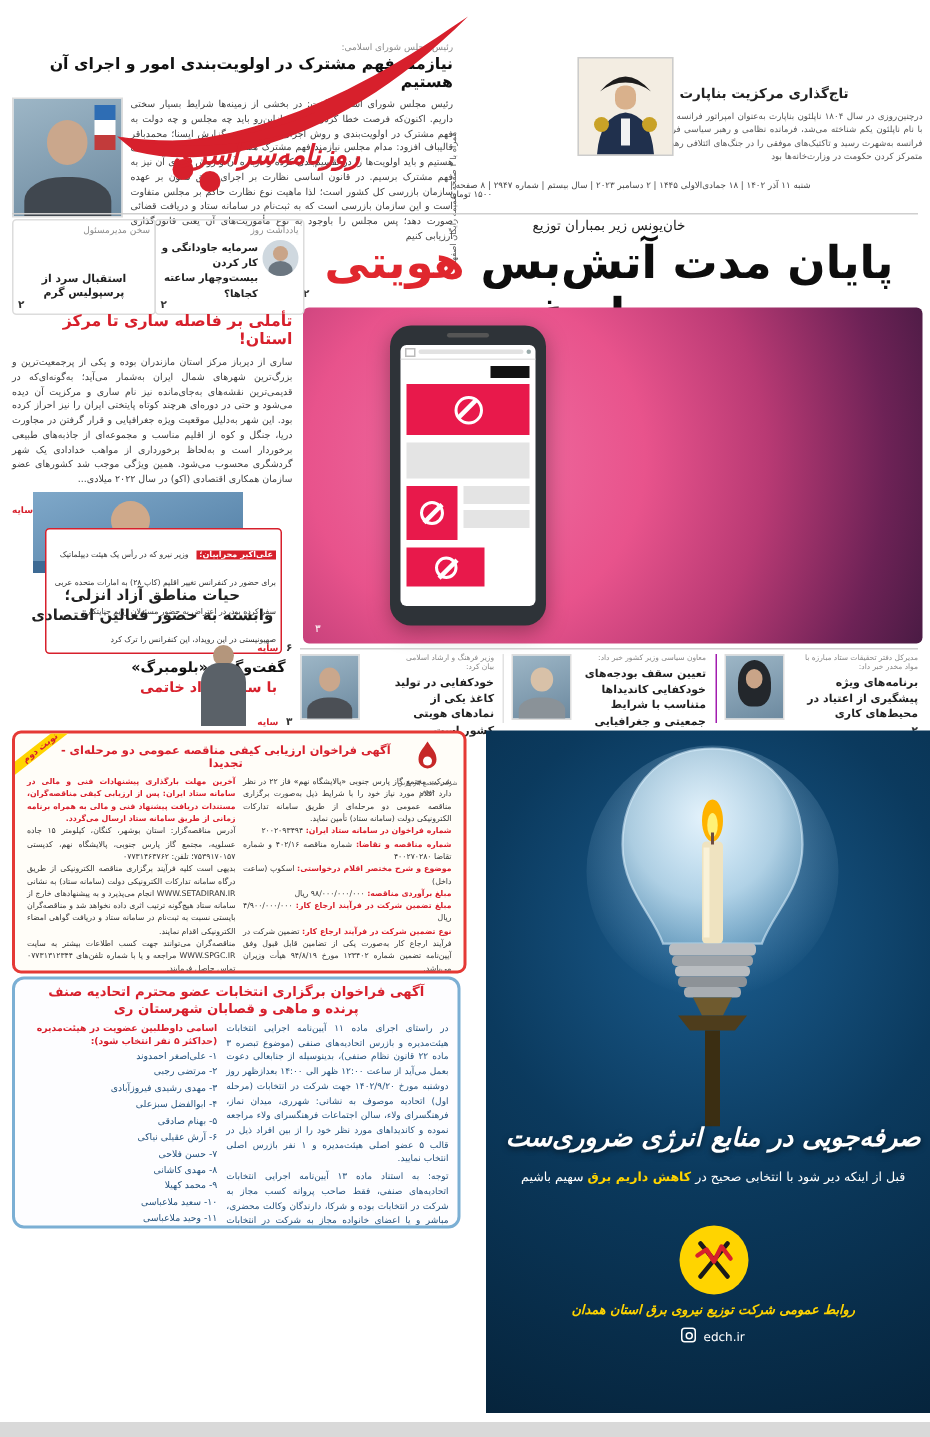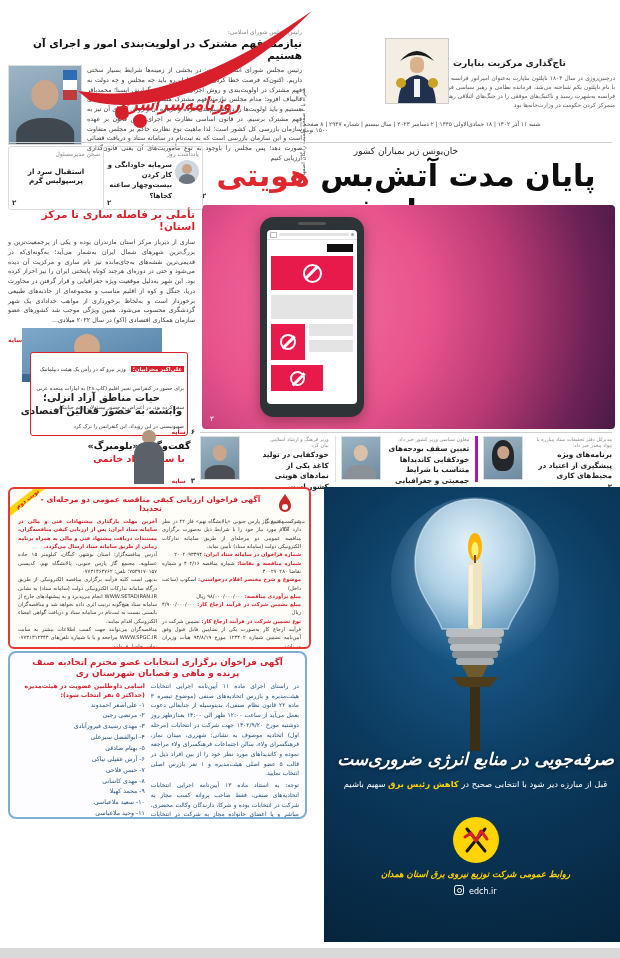--- a/index.html
+++ b/index.html
@@ -73,21 +73,21 @@
         <rect x="28" y="40" width="6" height="18" fill="#f2f2f2"></rect>
       </svg>
     </div>
     <div style="margin-left:68px;text-align:left;font-size:9px;font-weight:bold;color:#222;padding-top:24px;">تاج‌گذاری مرکزیت بناپارت</div>
     <div class="jtext" style="margin-top:6px;width:230px;font-size:5.8px;color:#555;">درچنین‌روزی در سال ۱۸۰۴ ناپلئون بناپارت به‌عنوان امپراتور فرانسه تاج‌گذاری کرد. او که بعدها با نام ناپلئون یکم شناخته می‌شد، فرمانده نظامی و رهبر سیاسی فرانسوی بود که طی انقلاب فرانسه به‌شهرت رسید و تاکتیک‌های موفقی را در جنگ‌های ائتلافی رهبری کرد؛ ازجمله اقداماتش متمرکز کردن حکومت در وزارت‌خانه‌ها بود</div>
   </div>
 
   <div class="hr" style="left:8px;right:8px;top:142px;height:1px;"></div>
 
   <div class="abs" style="left:200px;right:8px;top:146px;text-align:center;">
-    <div style="font-size:9px;color:#222;">خان‌یونس زیر بمباران کشور</div>
+    <div style="font-size:9px;color:#222;">خان‌یونس زیر بمباران توزیع</div>
     <div style="font-size:30px;font-weight:bold;color:#0d0d0d;letter-spacing:-0.5px;margin-top:2px;">
       <span>پایان مدت آتش‌بس</span>
       <span style="color:#e0272e;">هویتی</span>
       <span>در نوار غزه</span>
     </div>
   </div>
   <div class="abs pagemark" style="left:202px;top:192px;">۲</div>
 
   <div class="abs" style="left:202px;top:205px;width:413px;height:224px;border-radius:4px;
        background:radial-gradient(circle at 28% 45%, #f06fa2 0%, #e8538c 35%, #b93a74 60%, #6d2256 85%, #4a1b44 100%);">
@@ -130,21 +130,21 @@
         <div style="position:absolute;left:7px;top:4px;width:10px;height:10px;border-radius:50%;background:#c9a488;"></div>
         <div style="position:absolute;left:4px;top:14px;width:16px;height:12px;border-radius:50% 50% 0 0;background:#6b7680;"></div>
       </div>
       <div style="font-size:6.8px;font-weight:bold;color:#222;line-height:1.5;">سرمایه جاودانگی و کار کردن بیست‌وچهار ساعته کجاها؟</div>
     </div>
     <div class="pagemark" style="position:absolute;left:3px;bottom:2px;">۲</div>
   </div>
 
   <div class="abs" style="left:8px;top:146px;width:88px;height:56px;border:1px solid #dcdcdc;border-radius:3px;padding:3px;">
     <div class="kicker">سخن مدیرمسئول</div>
-    <div style="font-size:7.2px;font-weight:bold;color:#222;text-align:center;margin-top:10px;">استقبال سرد از پرسپولیس گرم</div>
+    <div style="font-size:7.2px;font-weight:bold;color:#222;text-align:center;margin-top:24px;">استقبال سرد از پرسپولیس گرم</div>
     <div class="pagemark" style="position:absolute;left:3px;bottom:2px;">۲</div>
   </div>
 
   <div class="abs" style="left:8px;top:208px;width:187px;">
     <div style="color:#d7202c;font-size:10.5px;font-weight:bold;">تأملی بر فاصله ساری تا مرکز استان!</div>
     <div class="jtext" style="margin-top:5px;">ساری از دیرباز مرکز استان مازندران بوده و یکی از پرجمعیت‌ترین و بزرگ‌ترین شهرهای شمال ایران به‌شمار می‌آید؛ به‌گونه‌ای‌که در قدیمی‌ترین نقشه‌های به‌جای‌مانده نیز نام ساری و مرکزیت آن دیده می‌شود و حتی در دوره‌ای هرچند کوتاه پایتختی ایران را نیز احراز کرده بود. این شهر به‌دلیل موقعیت ویژه جغرافیایی و قرار گرفتن در مجاورت دریا، جنگل و کوه از اقلیم مناسب و مجموعه‌ای از جاذبه‌های طبیعی برخوردار است و به‌لحاظ برخورداری از مواهب خدادادی یک شهر گردشگری محسوب می‌شود. همین ویژگی موجب شد کشورهای عضو سازمان همکاری اقتصادی (اکو) در سال ۲۰۲۲ میلادی...</div>
     <div style="margin-top:2px;text-align:left;">
       <span class="pagemark">۸</span>
       <span class="brandmini">سایه</span>
     </div>
@@ -180,21 +180,21 @@
       <div style="text-align:right;margin-top:4px;">
         <span class="pagemark">۳</span>
         <span class="brandmini">سایه</span>
       </div>
     </div>
   </div>
 
   <div class="hr" style="left:200px;right:8px;top:432px;height:1px;"></div>
   <div class="abs" style="left:200px;right:8px;top:436px;height:46px;display:flex;flex-direction:row;gap:6px;">
 
-    <div style="flex:1;display:flex;gap:4px;border-left:3px solid #a21caf;padding-left:5px;">
+    <div style="flex:1;display:flex;gap:4px;border-left:1px solid #a21caf;padding-left:5px;">
       <div style="flex:1;">
         <div class="kicker" style="font-size:5px;">مدیرکل دفتر تحقیقات ستاد مبارزه با مواد مخدر خبر داد:</div>
         <div style="font-size:7.3px;font-weight:bold;color:#222;line-height:1.45;margin-top:2px;">برنامه‌های ویژه پیشگیری از اعتیاد در محیط‌های کاری</div>
         <div class="pagemark" style="margin-top:1px;">۲</div>
       </div>
       <div class="photo hijab" style="width:38px;height:42px;flex:none;border:1px solid #ddd;">
           <div class="head"></div>
         </div>
     </div>
 
@@ -314,21 +314,21 @@
       <rect x="60" y="153" width="50" height="7" rx="3" fill="#b9bdc1"></rect>
       <rect x="62" y="160" width="46" height="7" rx="3" fill="#8d9297"></rect>
       <rect x="66" y="167" width="38" height="7" rx="3" fill="#a8adb2"></rect>
       <path d="M72 174 L98 174 L92 186 L78 186 Z" fill="#6f5a2e"></path>
       <path d="M62 186 L108 186 L100 196 L70 196 Z" fill="#4e3d1c"></path>
       <rect x="80" y="196" width="10" height="64" fill="#3b2e12"></rect>
     </svg>
 
     <div class="abs" style="left:0;right:0;top:262px;text-align:center;color:#fff;font-size:17px;font-weight:bold;font-style:italic;text-shadow:0 1px 4px rgba(0,0,0,.6);">صرفه‌جویی در منابع انرژی ضروری‌ست</div>
     <div class="abs" style="left:0;right:0;top:292px;text-align:center;font-size:8.4px;color:#fff;">
-      <span>قبل از مبارزه دیر شود با انتخابی صحیح در </span><span style="color:#ffd400;font-weight:bold;">کاهش رئیس برق</span><span> سهیم باشیم</span>
+      <span>قبل از اینکه دیر شود با انتخابی صحیح در </span><span style="color:#ffd400;font-weight:bold;">کاهش داریم برق</span><span> سهیم باشیم</span>
     </div>
 
     <div class="abs" style="left:50%;transform:translateX(-50%);top:330px;width:46px;height:46px;border-radius:50%;background:#ffd400;display:flex;align-items:center;justify-content:center;">
       <svg width="34" height="34" viewBox="0 0 34 34">
         <path d="M8 6 L26 28 M26 6 L8 28" stroke="#1a1a1a" stroke-width="3" stroke-linecap="round"></path>
         <path d="M6 14 L12 10 L17 18 L22 8 L28 16" stroke="#d7202c" stroke-width="3" fill="none" stroke-linecap="round" stroke-linejoin="round"></path>
       </svg>
     </div>
     <div class="abs" style="left:0;right:0;top:382px;text-align:center;color:#ffd400;font-size:8.6px;font-weight:bold;font-style:italic;">روابط عمومی شرکت توزیع نیروی برق استان همدان</div>
     <div class="abs" style="left:0;right:0;top:398px;text-align:center;color:#fff;font-size:8px;direction:ltr;">

